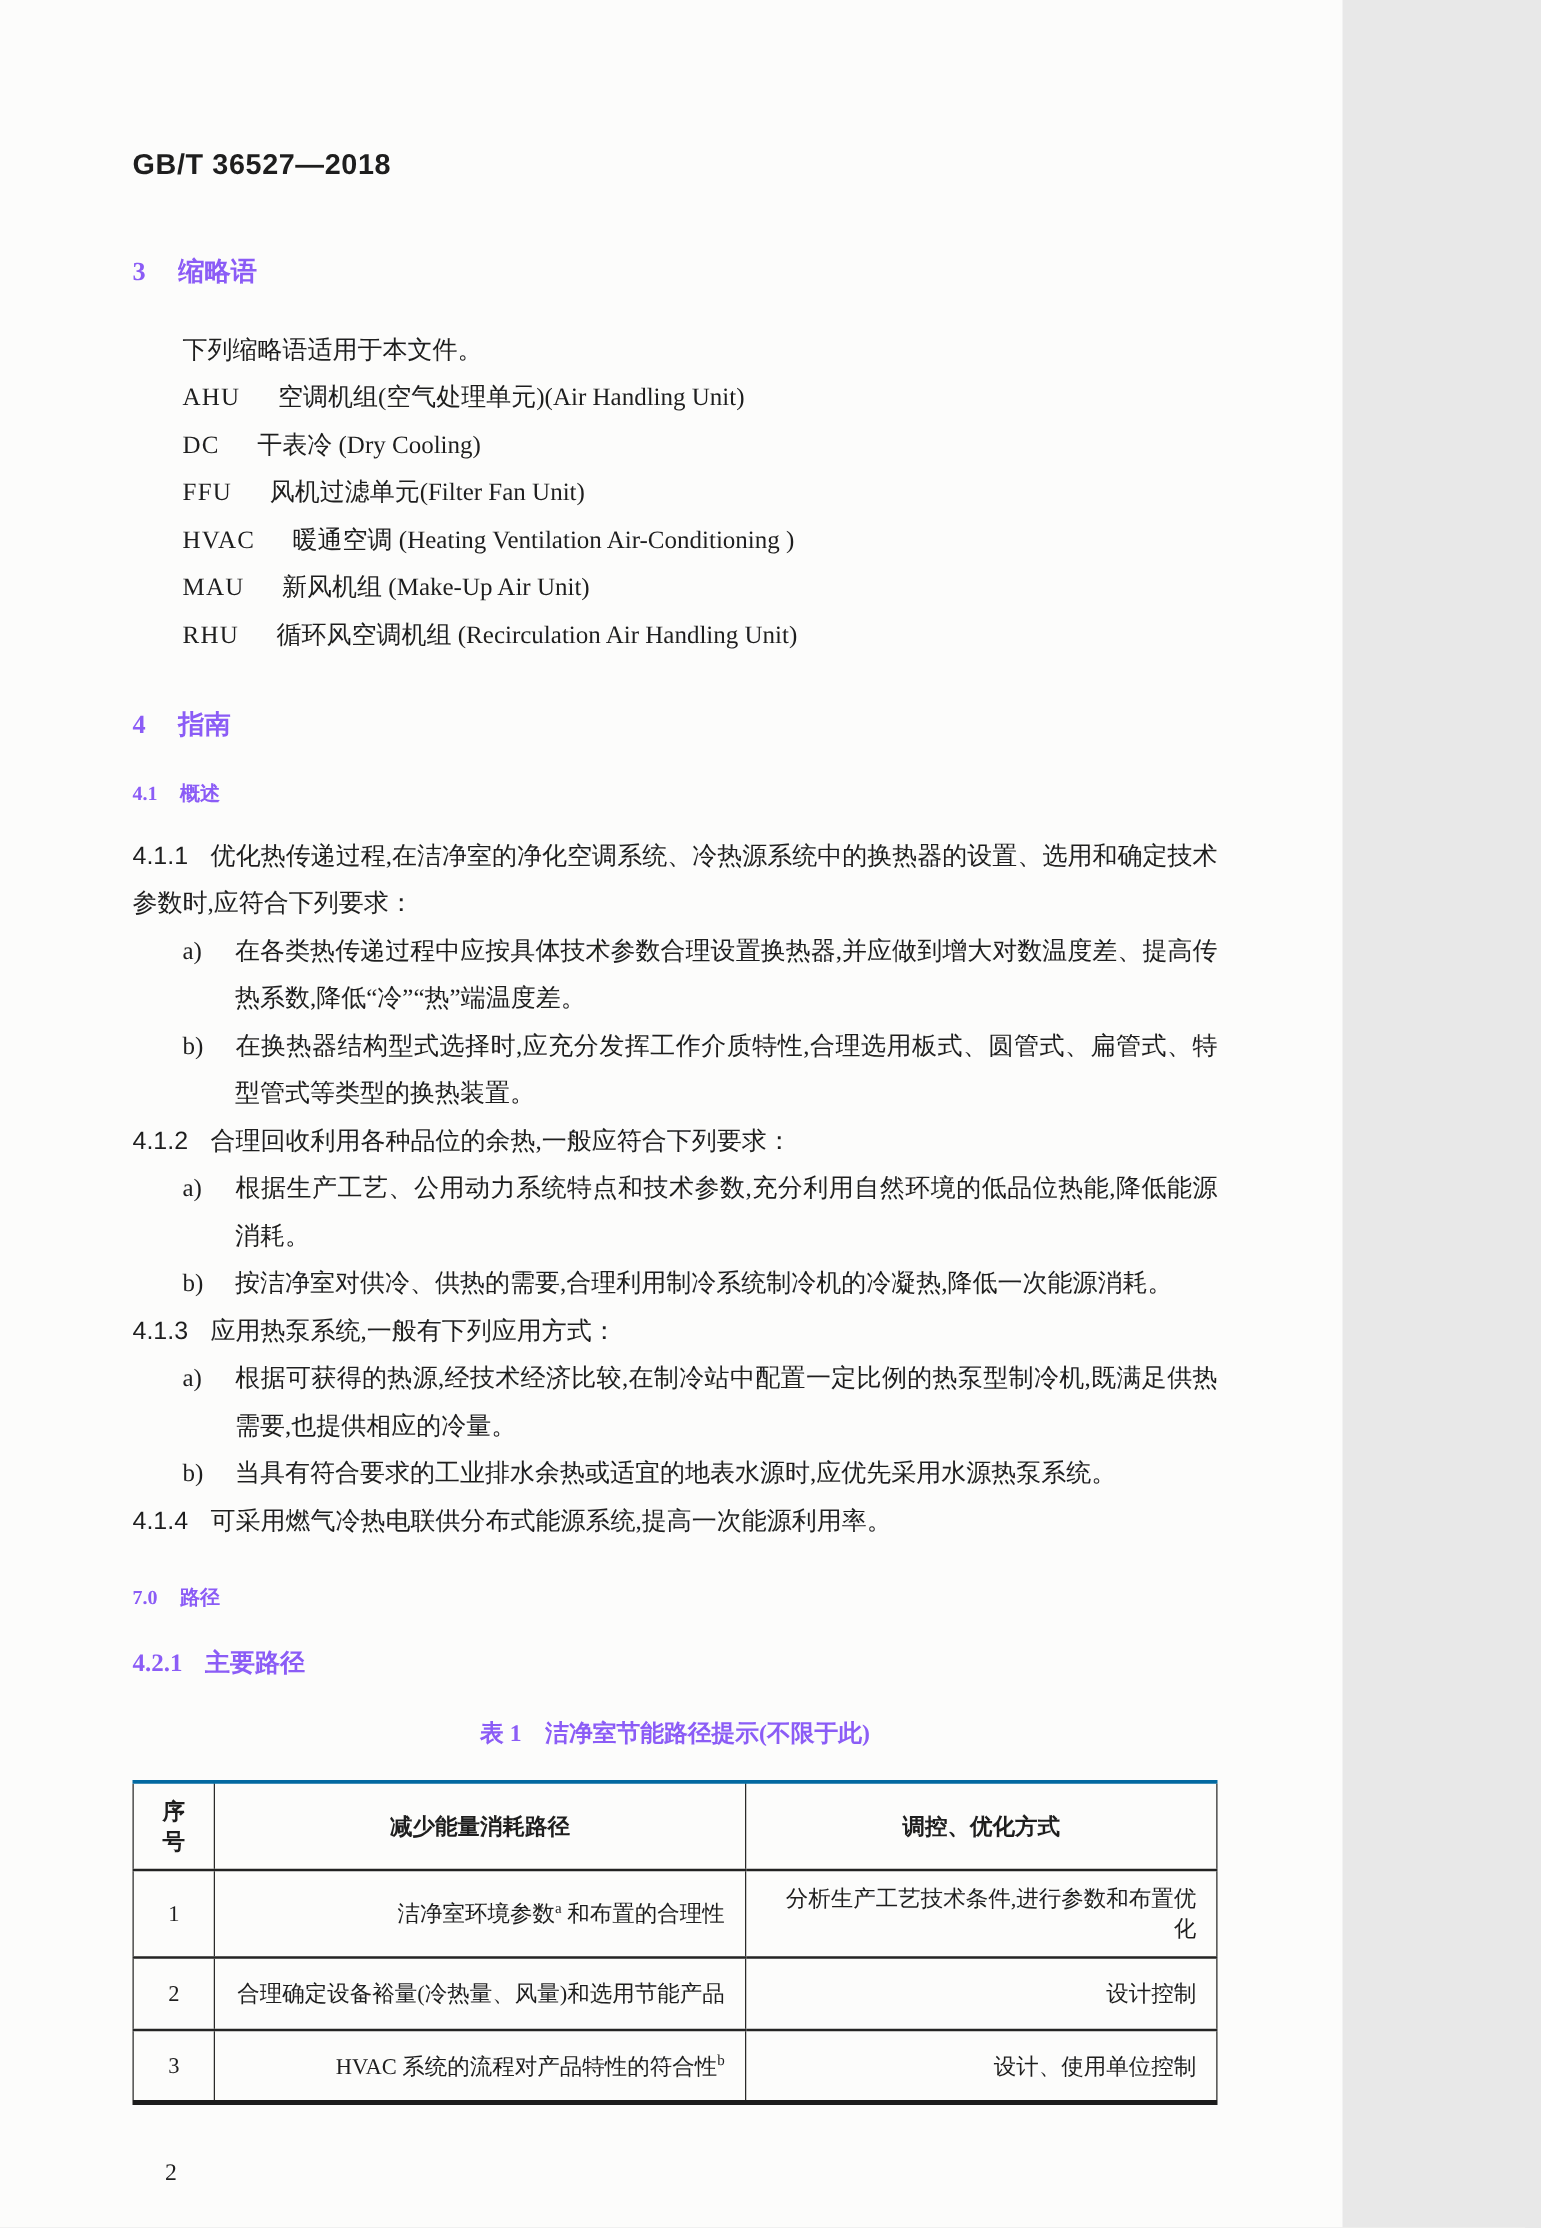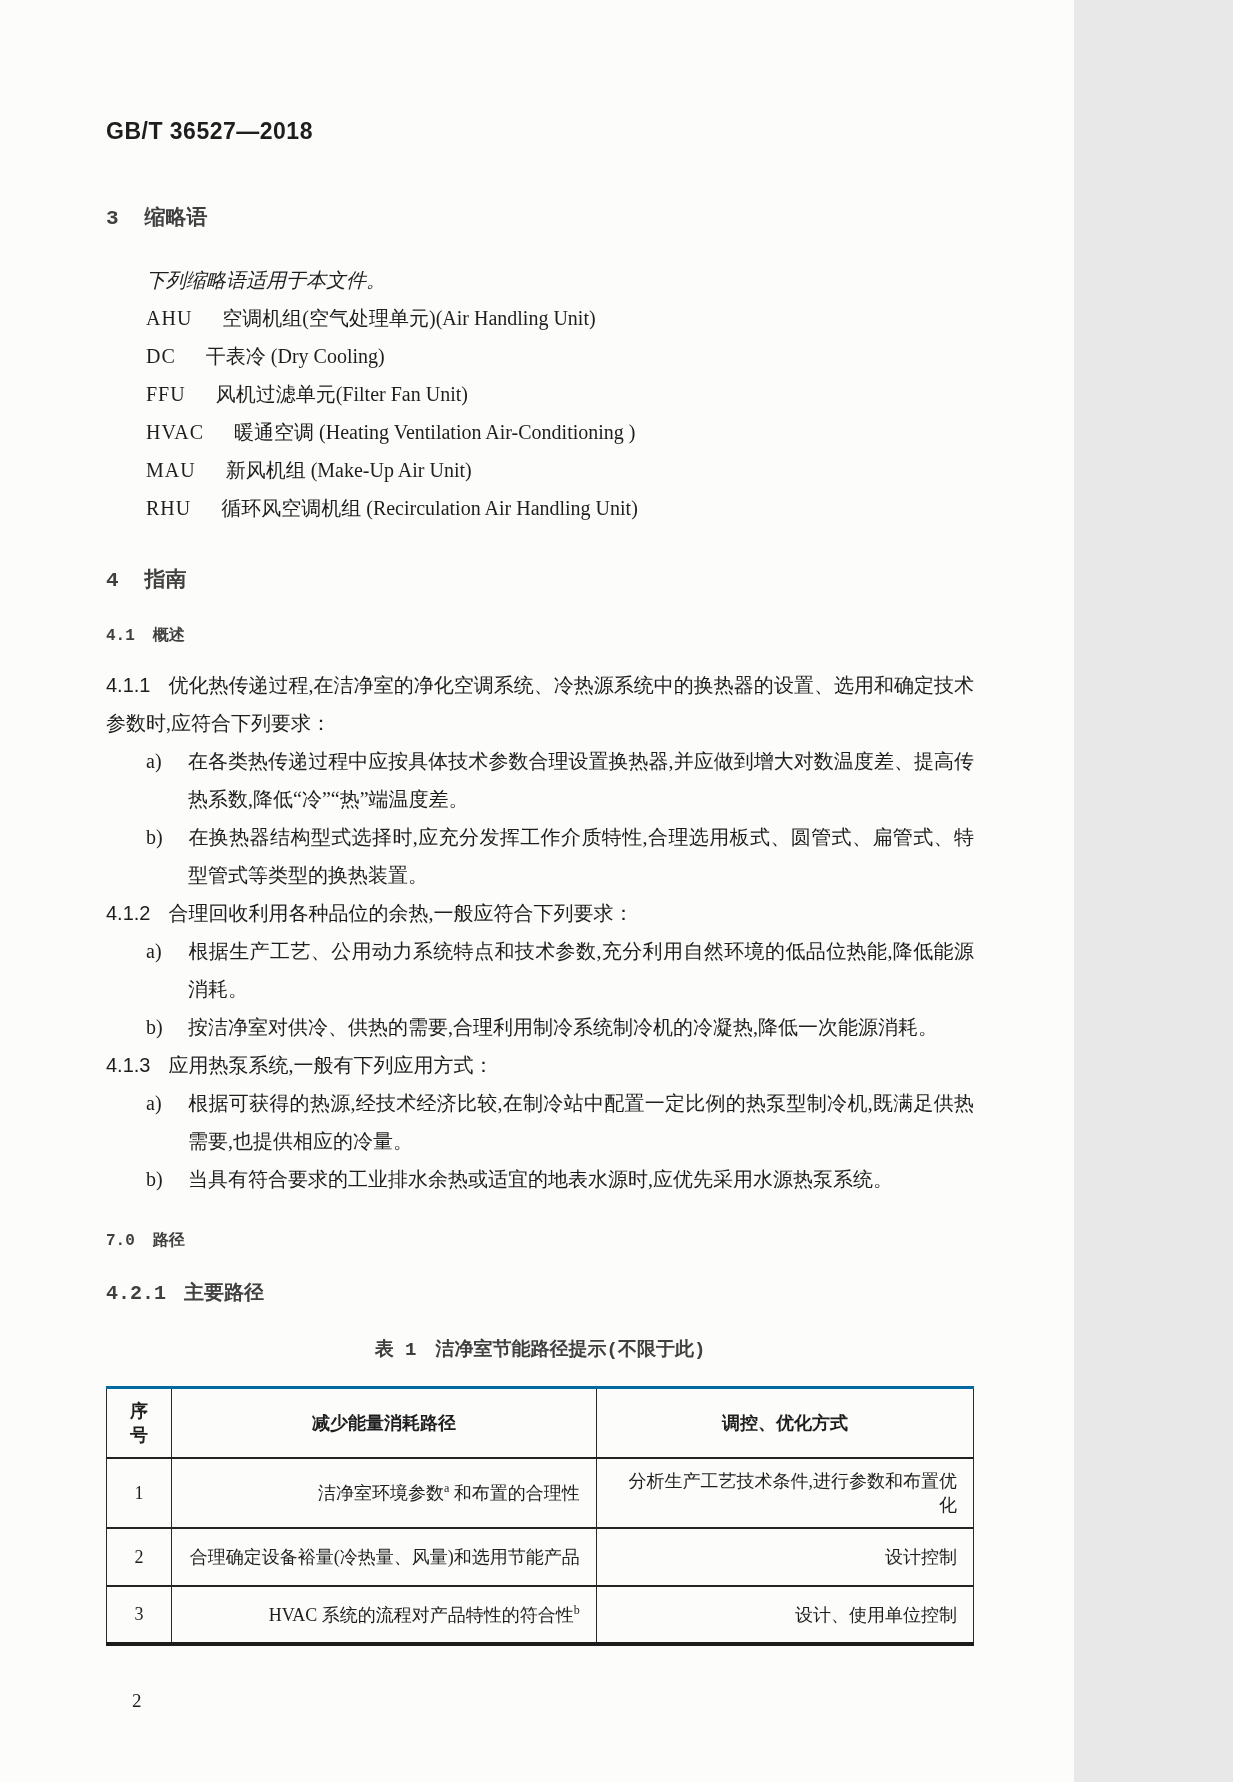--- a/index.html
+++ b/index.html
@@ -17,31 +17,31 @@
     position: relative;
   }
   
   .doc-header {
     font-family: "Liberation Sans", "DejaVu Sans", sans-serif;
     font-weight: bold; font-size: 23px; letter-spacing: 0.5px;
     margin-bottom: 58px;
   }
   
   .h-sec, .h-sub, .h-subsub, .tbl-caption {
-    font-family: Liberation Mono, monospace;
-    font-weight: bold; color: #404040;
+    font-family: Liberation Serif, serif;
+    font-weight: bold; color: #8b5cf6;
   }
   .h-sec   { font-size: 21px; margin: 38px 0 30px 0; }
   .h-sub   { font-size: 16px; margin: 32px 0 20px 0; }
   .h-subsub{ font-size: 20px; margin: 28px 0 18px 0; }
   .h-num { margin-right: 26px; }
   .h-num-sm { margin-right: 18px; }
   
   .para { font-size: 20px; line-height: 38px; text-align: justify; }
-  .indent { text-indent: 2em; font-style: italic; }
+  .indent { text-indent: 2em; }
   .clause { font-size: 20px; line-height: 38px; text-align: justify; }
   .clause .clause-num {
     font-family: "Liberation Sans", "DejaVu Sans", sans-serif;
     font-weight: normal; margin-right: 18px;
   }
   .abbr-line { font-size: 20px; line-height: 38px; padding-left: 40px; }
   .abbr-line .abbr { margin-right: 30px; letter-spacing: 1px; }
   .list-item {
     font-size: 20px; line-height: 38px; text-align: justify;
     margin-left: 40px; padding-left: 42px; text-indent: -42px;
@@ -109,20 +109,21 @@
   <div>
       <p class="clause"><span class="clause-num">4.1.1</span><span>优化热传递过程,在洁净室的净化空调系统、冷热源系统中的换热器的设置、选用和确定技术参数时,应符合下列要求：</span></p>
       <div class="list-item"><span class="item-label">a)</span><span>在各类热传递过程中应按具体技术参数合理设置换热器,并应做到增大对数温度差、提高传热系数,降低“冷”“热”端温度差。</span></div>
       <div class="list-item"><span class="item-label">b)</span><span>在换热器结构型式选择时,应充分发挥工作介质特性,合理选用板式、圆管式、扁管式、特型管式等类型的换热装置。</span></div>
       <p class="clause"><span class="clause-num">4.1.2</span><span>合理回收利用各种品位的余热,一般应符合下列要求：</span></p>
       <div class="list-item"><span class="item-label">a)</span><span>根据生产工艺、公用动力系统特点和技术参数,充分利用自然环境的低品位热能,降低能源消耗。</span></div>
       <div class="list-item"><span class="item-label">b)</span><span>按洁净室对供冷、供热的需要,合理利用制冷系统制冷机的冷凝热,降低一次能源消耗。</span></div>
       <p class="clause"><span class="clause-num">4.1.3</span><span>应用热泵系统,一般有下列应用方式：</span></p>
       <div class="list-item"><span class="item-label">a)</span><span>根据可获得的热源,经技术经济比较,在制冷站中配置一定比例的热泵型制冷机,既满足供热需要,也提供相应的冷量。</span></div>
       <div class="list-item"><span class="item-label">b)</span><span>当具有符合要求的工业排水余热或适宜的地表水源时,应优先采用水源热泵系统。</span></div>
+      <p class="clause"><span class="clause-num">4.1.4</span><span>可采用燃气冷热电联供分布式能源系统,提高一次能源利用率。</span></p>
     </div>
 
   <div class="h-sub">
     <span class="h-num-sm">7.0</span><span>路径</span>
   </div>
 
   <div class="h-subsub">
     <span class="h-num-sm">4.2.1</span><span>主要路径</span>
   </div>
 

